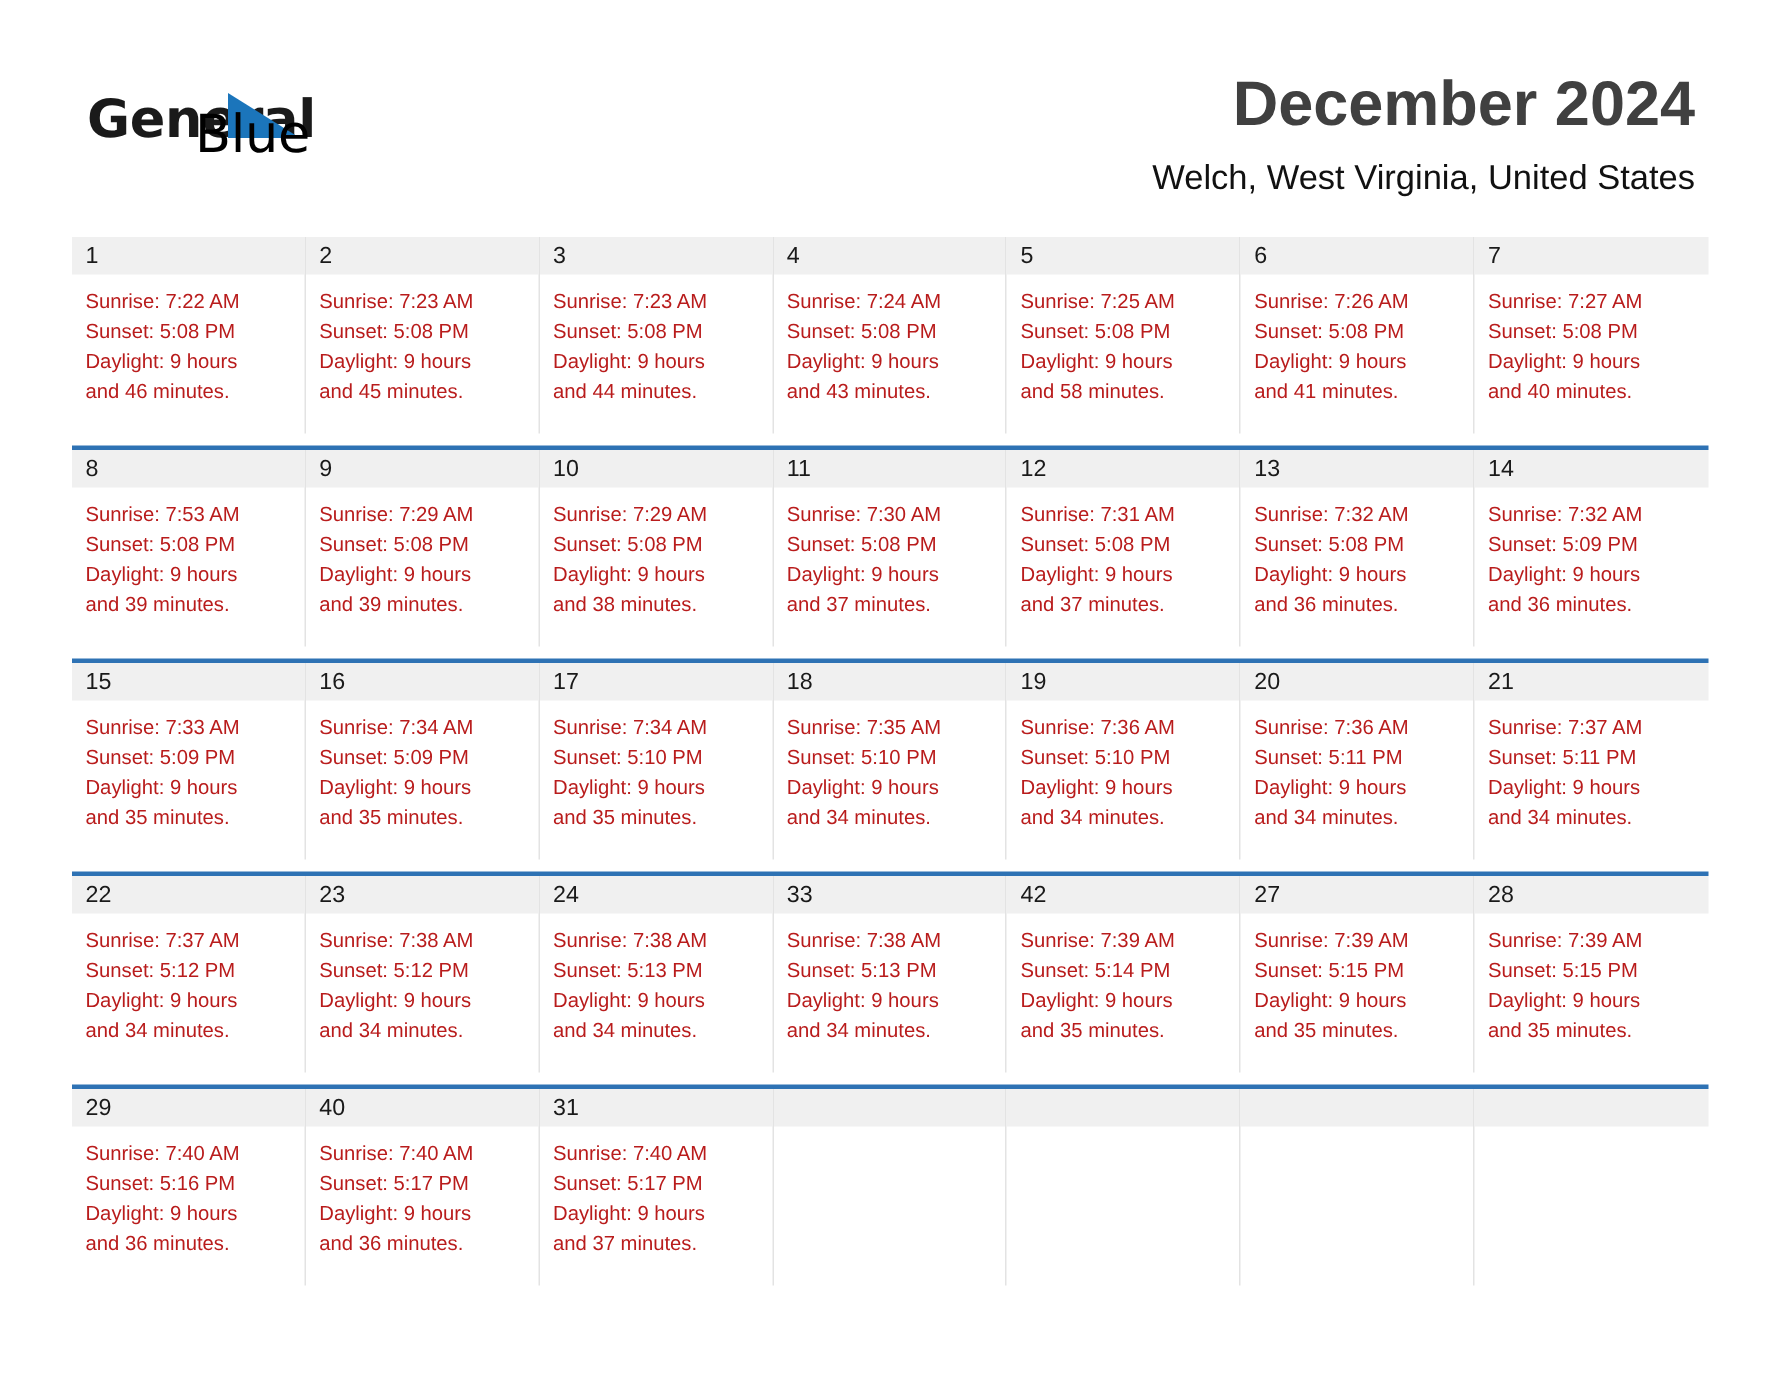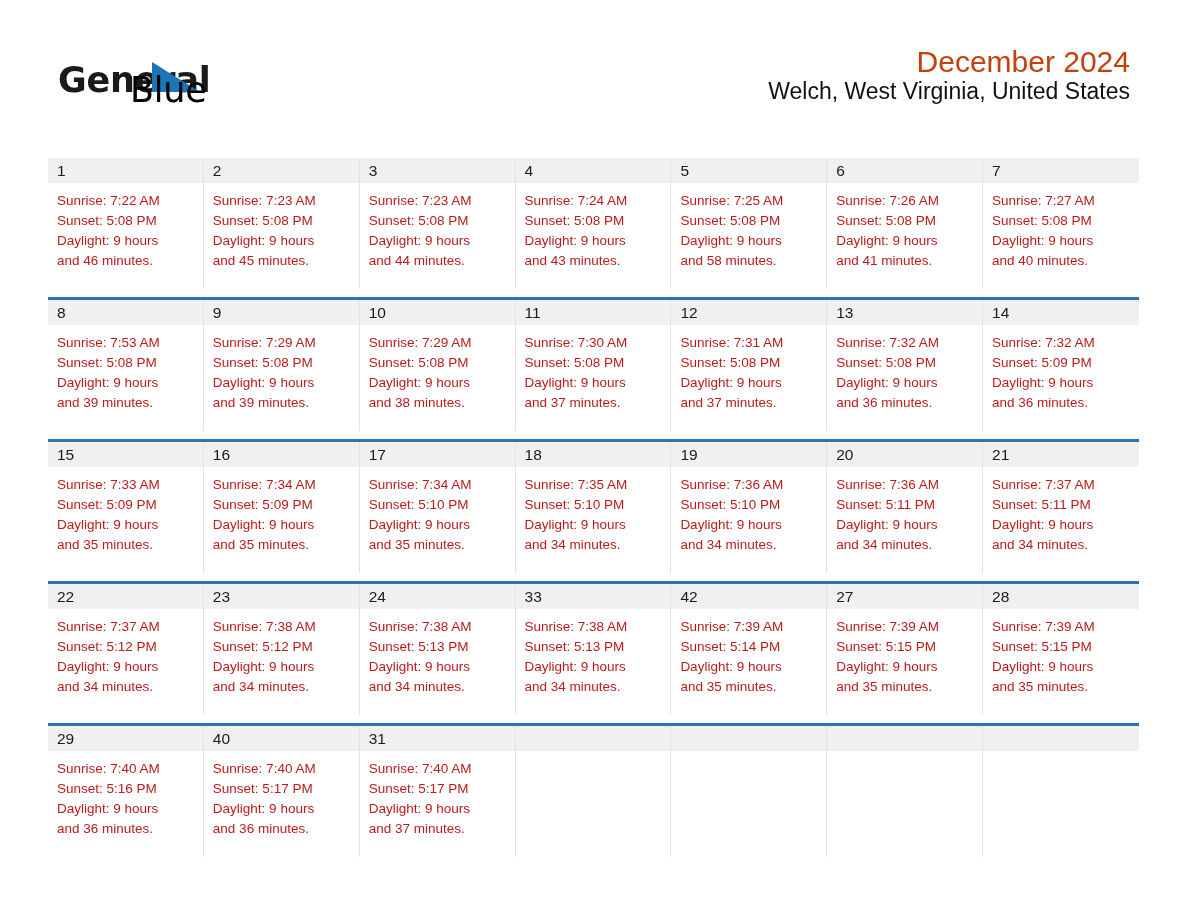--- a/index.html
+++ b/index.html
@@ -63,28 +63,29 @@
     font-weight: 400;
   }
 
   .title-block {
     position: absolute;
     right: 58px;
     top: 46px;
     text-align: right;
   }
   .month-title {
-    font-size: 30px;
-    font-weight: 400;
-    color: #c2410c;
+    font-size: 42px;
+    font-weight: 700;
+    color: #404040;
     line-height: 1.08;
     letter-spacing: 0px;
     white-space: nowrap;
   }
   .location {
+    margin-top: 14px;
     font-size: 23px;
     font-weight: 400;
     color: #111111;
     white-space: nowrap;
   }
 
   
   .calendar {
     position: absolute;
     left: 48px;

